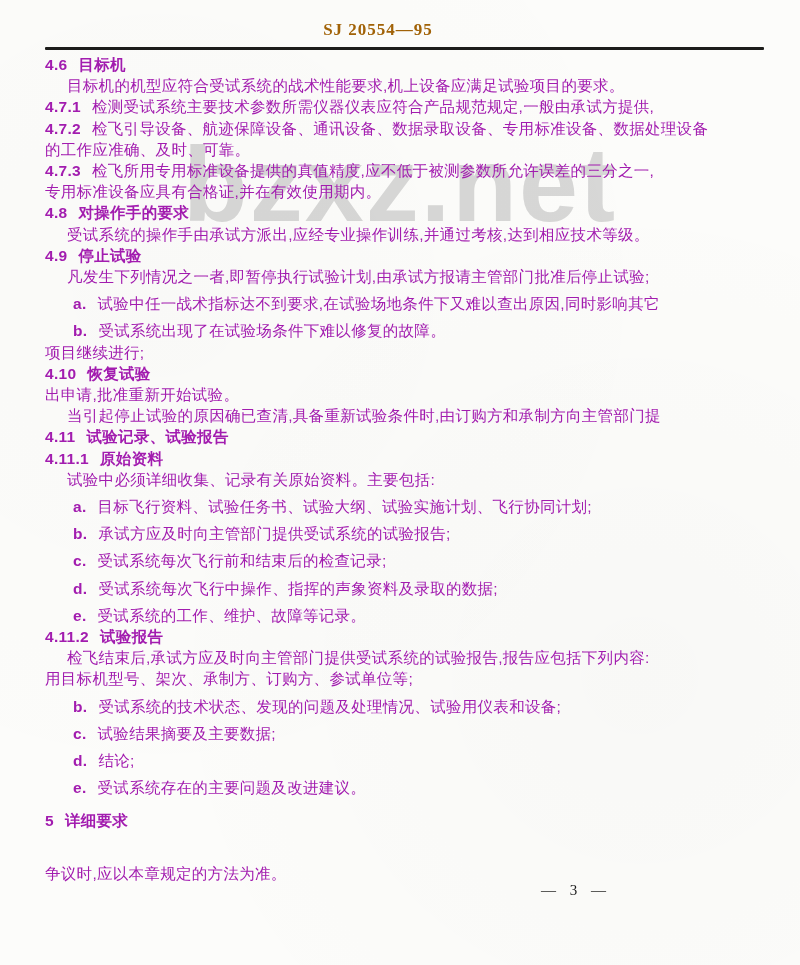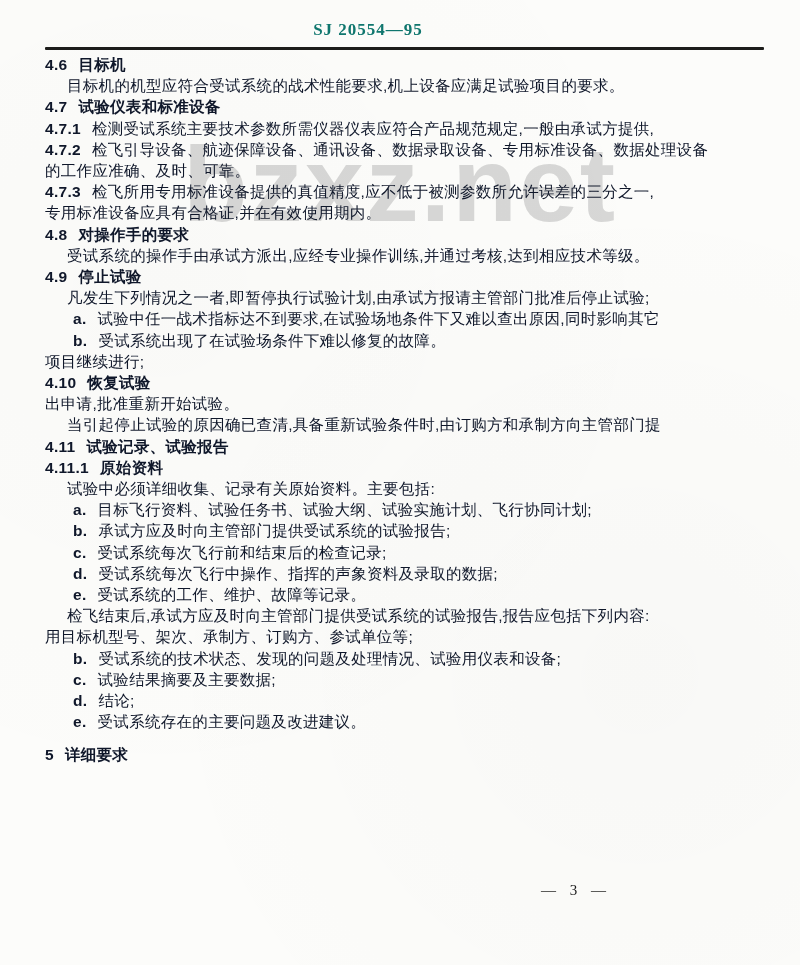--- a/index.html
+++ b/index.html
@@ -23,29 +23,29 @@
     position: absolute;
     inset: 0;
     pointer-events: none;
     background:
       radial-gradient(circle at 20% 30%, rgba(0,0,0,0.012), transparent 60%),
       radial-gradient(circle at 80% 70%, rgba(0,0,0,0.015), transparent 55%);
   }
   .doc-header {
     position: absolute;
     top: 20px;
-    left: 37px;
+    left: 47px;
     width: 718px;
     text-align: center;
     transform: translateX(-28px);
     font-family: "Liberation Serif", serif;
     font-weight: bold;
     font-size: 17px;
     letter-spacing: 1px;
-    color: #0f766e;
+    color: #a16207;
     z-index: 2;
   }
   .header-rule {
     position: absolute;
     top: 47px;
     left: 45px;
     width: 719px;
     height: 3px;
     background: #1d1d1b;
     border-radius: 1px;
@@ -70,31 +70,31 @@
     left: 45px;
     width: 722px;
     z-index: 1;
   }
   .doc-line {
     line-height: 21.2px;
     font-size: 15.5px;
     letter-spacing: 0.3px;
     white-space: nowrap;
     overflow: hidden;
-    color: #0f172a;
+    color: #a21caf;
   }
   .doc-line .marker {
     font-weight: bold;
     display: inline-block;
     margin-right: 11px;
     font-family: "Liberation Sans", sans-serif;
   }
   .doc-line.heading { font-weight: bold; }
   .doc-line.indent  { padding-left: 22px; }
-  .doc-line.list    { padding-left: 28px; }
+  .doc-line.list    { padding-left: 28px; margin-top: 6px; }
   .doc-line.chapter {
     font-weight: bold;
     margin-top: 11px;
     margin-bottom: 32px;
   }
   .page-number {
     position: absolute;
     top: 882px;
     left: 541px;
     z-index: 1;
@@ -111,21 +111,20 @@
 
   <div class="doc-header">SJ 20554—95</div>
 
   <div class="header-rule"></div>
 
   <div class="watermark">bzxz.net</div>
 
   <div class="content">
       <div class="doc-line heading"><span class="marker">4.6</span><span>目标机</span></div>
       <div class="doc-line indent"><span>目标机的机型应符合受试系统的战术性能要求,机上设备应满足试验项目的要求。</span></div>
-      <div class="doc-line heading"><span class="marker">4.7</span><span>试验仪表和标准设备</span></div>
       <div class="doc-line flush"><span class="marker">4.7.1</span><span>检测受试系统主要技术参数所需仪器仪表应符合产品规范规定,一般由承试方提供,</span></div>
       <div class="doc-line flush"><span class="marker">4.7.2</span><span>检飞引导设备、航迹保障设备、通讯设备、数据录取设备、专用标准设备、数据处理设备</span></div>
       <div class="doc-line flush"><span>的工作应准确、及时、可靠。</span></div>
       <div class="doc-line flush"><span class="marker">4.7.3</span><span>检飞所用专用标准设备提供的真值精度,应不低于被测参数所允许误差的三分之一,</span></div>
       <div class="doc-line flush"><span>专用标准设备应具有合格证,并在有效使用期内。</span></div>
       <div class="doc-line heading"><span class="marker">4.8</span><span>对操作手的要求</span></div>
       <div class="doc-line indent"><span>受试系统的操作手由承试方派出,应经专业操作训练,并通过考核,达到相应技术等级。</span></div>
       <div class="doc-line heading"><span class="marker">4.9</span><span>停止试验</span></div>
       <div class="doc-line indent"><span>凡发生下列情况之一者,即暂停执行试验计划,由承试方报请主管部门批准后停止试验;</span></div>
       <div class="doc-line list"><span class="marker">a.</span><span>试验中任一战术指标达不到要求,在试验场地条件下又难以查出原因,同时影响其它</span></div>
@@ -135,24 +134,26 @@
       <div class="doc-line flush"><span>出申请,批准重新开始试验。</span></div>
       <div class="doc-line indent"><span>当引起停止试验的原因确已查清,具备重新试验条件时,由订购方和承制方向主管部门提</span></div>
       <div class="doc-line heading"><span class="marker">4.11</span><span>试验记录、试验报告</span></div>
       <div class="doc-line heading"><span class="marker">4.11.1</span><span>原始资料</span></div>
       <div class="doc-line indent"><span>试验中必须详细收集、记录有关原始资料。主要包括:</span></div>
       <div class="doc-line list"><span class="marker">a.</span><span>目标飞行资料、试验任务书、试验大纲、试验实施计划、飞行协同计划;</span></div>
       <div class="doc-line list"><span class="marker">b.</span><span>承试方应及时向主管部门提供受试系统的试验报告;</span></div>
       <div class="doc-line list"><span class="marker">c.</span><span>受试系统每次飞行前和结束后的检查记录;</span></div>
       <div class="doc-line list"><span class="marker">d.</span><span>受试系统每次飞行中操作、指挥的声象资料及录取的数据;</span></div>
       <div class="doc-line list"><span class="marker">e.</span><span>受试系统的工作、维护、故障等记录。</span></div>
+      <div class="doc-line heading"><span class="marker">4.11.2</span><span>试验报告</span></div>
       <div class="doc-line indent"><span>检飞结束后,承试方应及时向主管部门提供受试系统的试验报告,报告应包括下列内容:</span></div>
       <div class="doc-line flush"><span>用目标机型号、架次、承制方、订购方、参试单位等;</span></div>
       <div class="doc-line list"><span class="marker">b.</span><span>受试系统的技术状态、发现的问题及处理情况、试验用仪表和设备;</span></div>
       <div class="doc-line list"><span class="marker">c.</span><span>试验结果摘要及主要数据;</span></div>
       <div class="doc-line list"><span class="marker">d.</span><span>结论;</span></div>
       <div class="doc-line list"><span class="marker">e.</span><span>受试系统存在的主要问题及改进建议。</span></div>
       <div class="doc-line chapter"><span class="marker">5</span><span>详细要求</span></div>
+      <div class="doc-line flush"><span>争议时,应以本章规定的方法为准。</span></div>
     </div>
 
   <div class="page-number">— 3 —</div>
 
 </div>
 
 </body></html>

